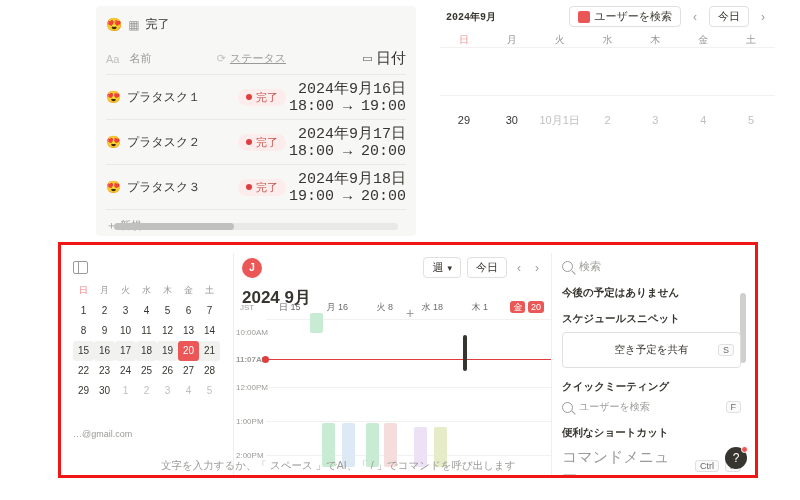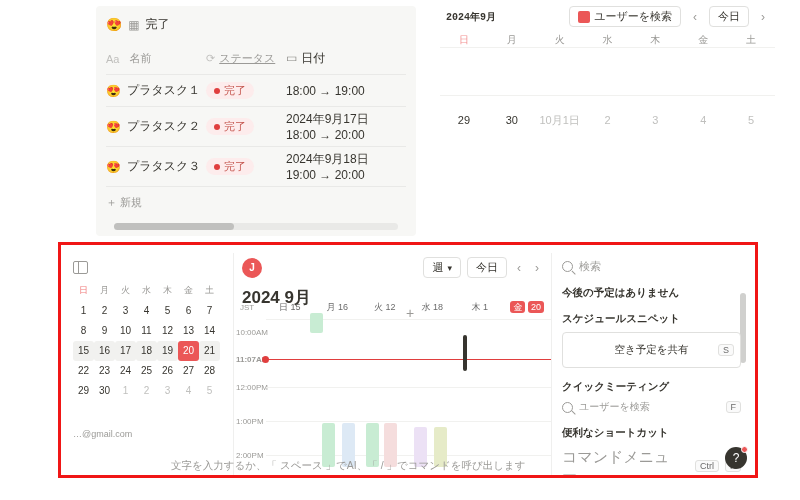--- a/index.html
+++ b/index.html
@@ -2,25 +2,25 @@
 <html><head>
 <meta charset="utf-8">
 <style>
   * { box-sizing: border-box; margin: 0; padding: 0; }
   body { font-family: -apple-system, "Hiragino Sans", "Yu Gothic", sans-serif; font-size: 12px; color: #37352f; background: #fff; width: 800px; height: 500px; overflow: hidden; position: relative; }
   
   .panel-left { position: absolute; left: 96px; top: 6px; width: 320px; height: 230px; background: #f7f7f5; border-radius: 4px; padding: 10px 10px 0 10px; }
   .panel-left .title { font-size: 12px; color: #37352f; display: flex; align-items: center; gap: 6px; font-weight: 500;}
   .panel-left .title .emoji { font-size: 13px; }
   .tbl { margin-top: 10px; width: 100%; }
-  .tbl .hdr, .tbl .row { display: flex; align-items: center; min-height: 32px; border-bottom: 1px solid #e9e9e7; padding: 4px 0;}
+  .tbl .hdr, .tbl .row { display: flex; align-items: center; min-height: 32px; border-bottom: 1px solid #e9e9e7; padding: 4px 0; text-align: right;}
   .tbl .hdr { color: #9b9a97; font-size: 11px;}
   .tbl .c1 { width: 100px; display:flex; align-items:center; gap:6px;}
   .tbl .c2 { width: 80px; text-decoration: underline; }
-  .tbl .c3 { flex: 1; font-size: 12px; color:#37352f;}
+  .tbl .c3 { flex: 1; font-size: 15px; color:#37352f;font-family:Liberation Mono, monospace;}
   .dot { width:6px;height:6px;border-radius:50%;background:#e03e3e;display:inline-block;margin-right:4px;}
   .pill { background:#fdecec; color:#c4554d; padding:1px 8px; border-radius:10px; font-size:11px; display:inline-flex; align-items:center;}
   .newrow { color:#9b9a97; padding:8px 0; font-size:11px;}
   .scroll { position:absolute; bottom:6px; left:18px; right:18px; height:7px; background:#e9e9e7; border-radius:4px;}
   .scroll .thumb { position:absolute; left:0; width:120px; height:7px; background:#c0c0be; border-radius:4px;}
   .hdr .ico { display:inline-block; margin-right:4px; opacity:.6;}
   
   .panel-right { position:absolute; left:440px; top:6px; width:335px; height:120px;}
   .pr-head { display:flex; align-items:center; gap:8px; padding:0 6px;}
   .pr-head .month { font-weight:600; flex:1; font-size:10px;font-family:Liberation Mono, monospace;}
@@ -76,21 +76,21 @@
   .mag::after{content:"";position:absolute;width:5px;height:1.3px;background:#9b9a97;right:-4px;bottom:-2px;transform:rotate(45deg);}
   .sect { margin-bottom:12px;}
   .sect .h { font-size:10.5px; font-weight:600; margin-bottom:6px;}
   .wide-btn { border:1px solid #e0e0de; border-radius:4px; padding:10px 0; text-align:center; font-size:10.5px; display:flex; justify-content:center; align-items:center; gap:6px; position:relative;}
   .kbd { border:1px solid #e0e0de; border-radius:3px; padding:0 4px; font-size:9px; color:#6b6b6b; background:#fafafa;}
   .subtext { font-size:15px; color:#9b9a97; margin-top:2px;}
   .usersearch { display:flex; align-items:center; gap:6px; color:#9b9a97; font-size:10px; margin-top:4px;}
   .qbubble { position:absolute; right:0; bottom:6px; width:22px;height:22px;border-radius:50%;background:#37352f;color:#fff;display:flex;align-items:center;justify-content:center;font-size:12px;}
   .qbubble .reddot{position:absolute;right:-1px;top:-1px;width:7px;height:7px;border-radius:50%;background:#eb5757;border:1.5px solid #fff;}
   .scrolly { position:absolute; right:1px; top:40px; width:6px; height:70px; background:#d0d0ce; border-radius:3px;}
-  .hint { position:absolute; left:110px; bottom:2px; font-size:10.5px; color:#9b9a97; white-space:nowrap; overflow:hidden; width:560px;}
+  .hint { position:absolute; left:100px; bottom:2px; font-size:10.5px; color:#9b9a97; white-space:nowrap; overflow:hidden; width:560px;}
   .plus { color:#9b9a97; font-size:14px; position:absolute; left:172px; top:52px;}
 </style>
 </head>
 <body>
 
 <div class="panel-left">
   <div class="title">
     <span class="emoji">😍</span>
     <span style="color:#9b9a97;">▦</span>
     <span>完了</span>
@@ -107,20 +107,21 @@
     <div class="row">
       <div class="c1">
           <span>😍</span>
           <span>プラタスク１</span>
         </div>
       <div class="c2"><span class="pill">
             <span class="dot"></span>
             <span>完了</span>
           </span></div>
       <div class="c3">
+          <div>2024年9月16日</div>
           <div>18:00 → 19:00</div>
         </div>
     </div>
     <div class="row">
       <div class="c1">
           <span>😍</span>
           <span>プラタスク２</span>
         </div>
       <div class="c2"><span class="pill">
             <span class="dot"></span>
@@ -259,21 +260,21 @@
         <div class="btn">今日</div>
         <span class="chev">‹</span>
         <span class="chev">›</span>
       </div>
       <div class="tl-title">2024 9月</div>
       <span class="jst">JST</span>
       <span class="plus">+</span>
       <div class="tl-days">
         <div>日 15</div>
         <div>月 16</div>
-        <div>火 12</div>
+        <div>火 8</div>
         <div>水 18</div>
         <div>木 1</div>
         <div class="curd"><span>金</span> <span>20</span></div>
       </div>
       <div class="hours">
         <span class="lbl" style="top:17px;">10:00AM</span>
         <div class="hr" style="top:4px;"></div>
         <span class="lbl" style="top:44px;font-weight:600;">11:07AM</span>
         <div class="nowline" style="top:44px;"></div>
         <span class="lbl" style="top:72px;">12:00PM</span>

